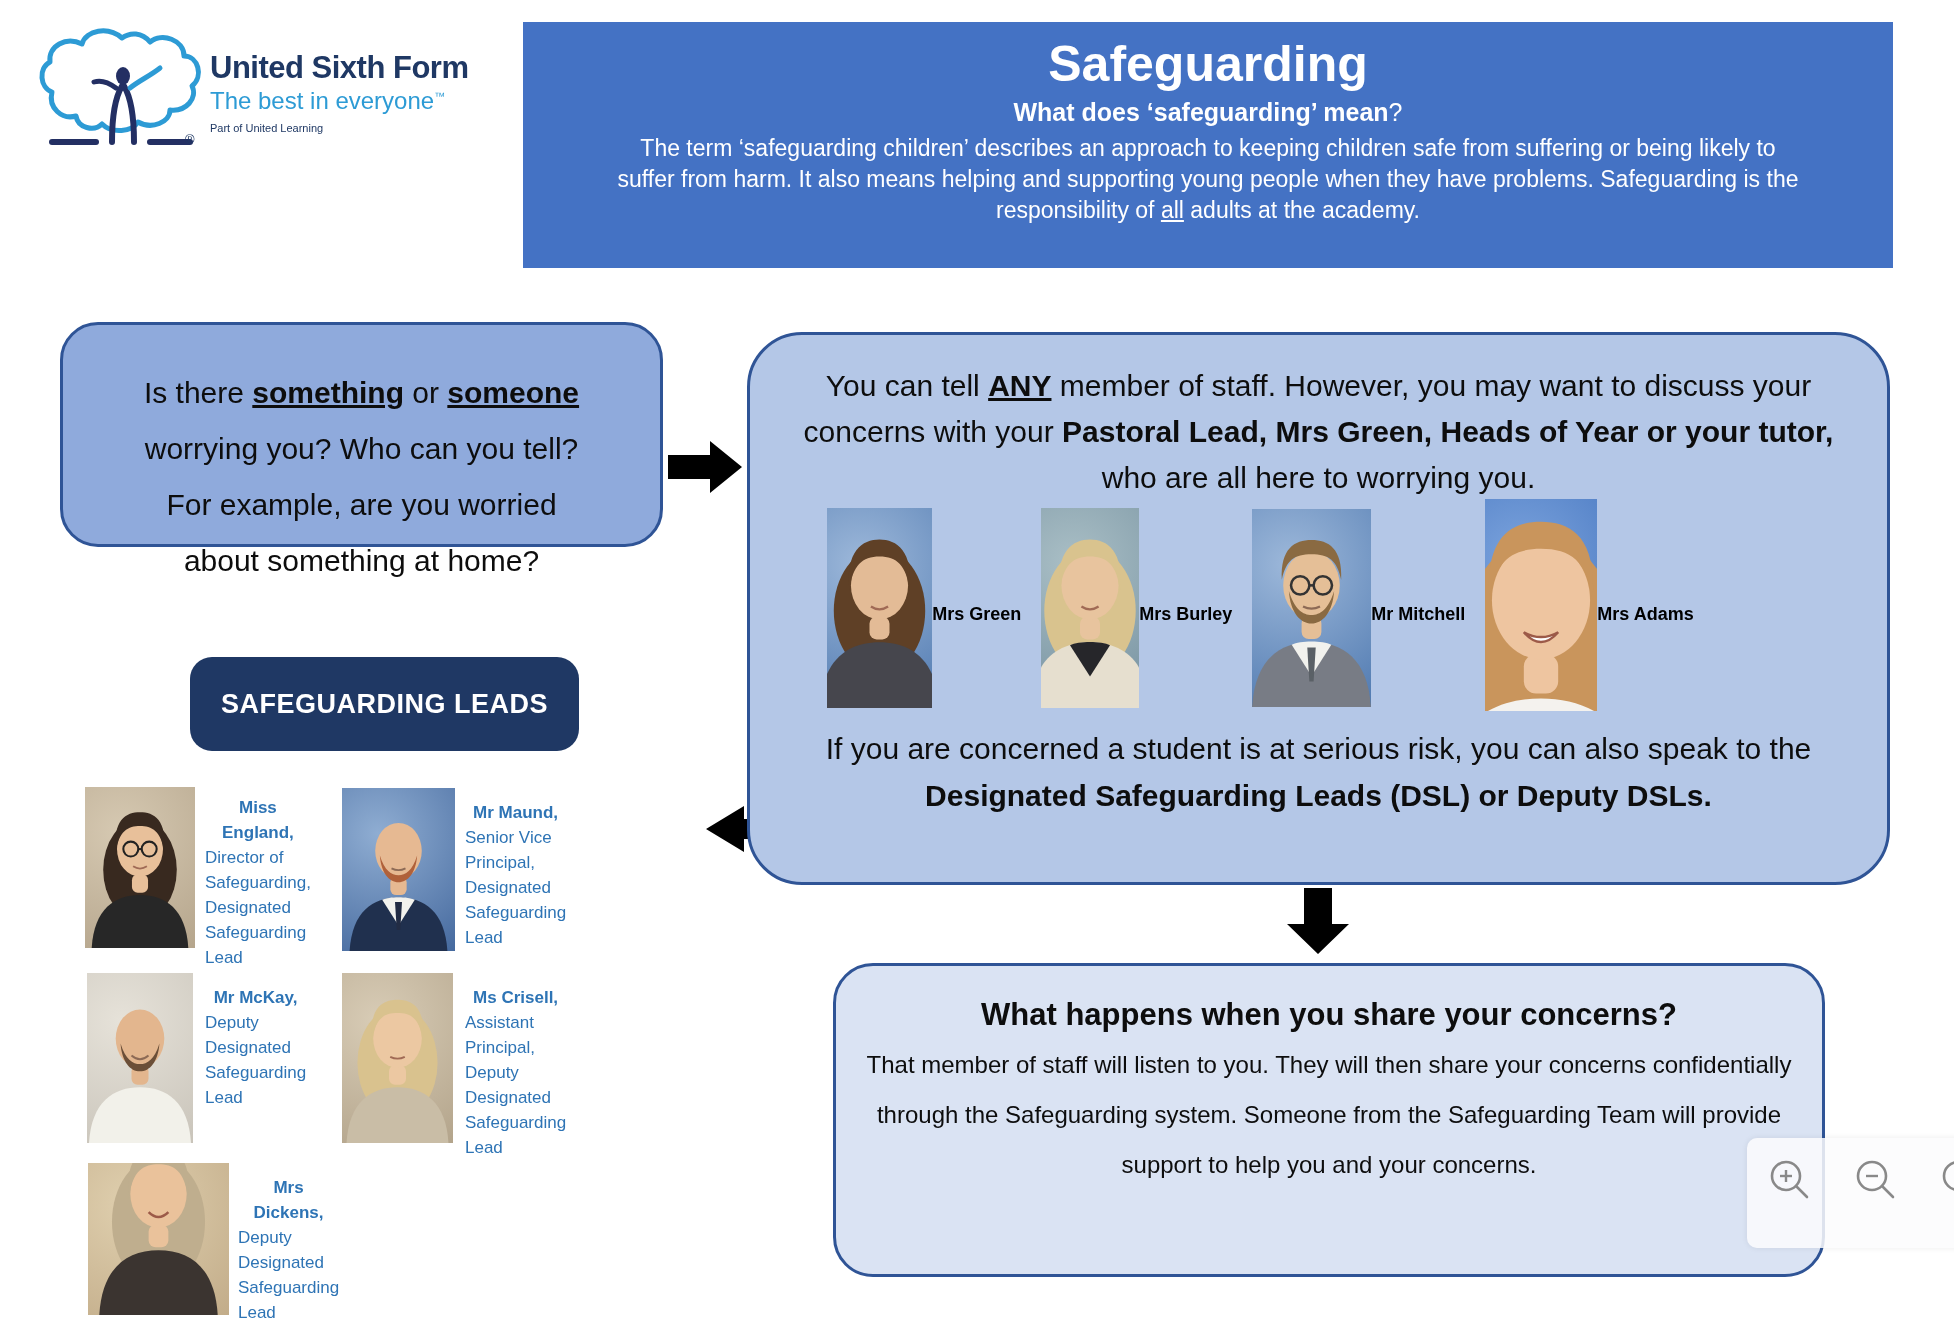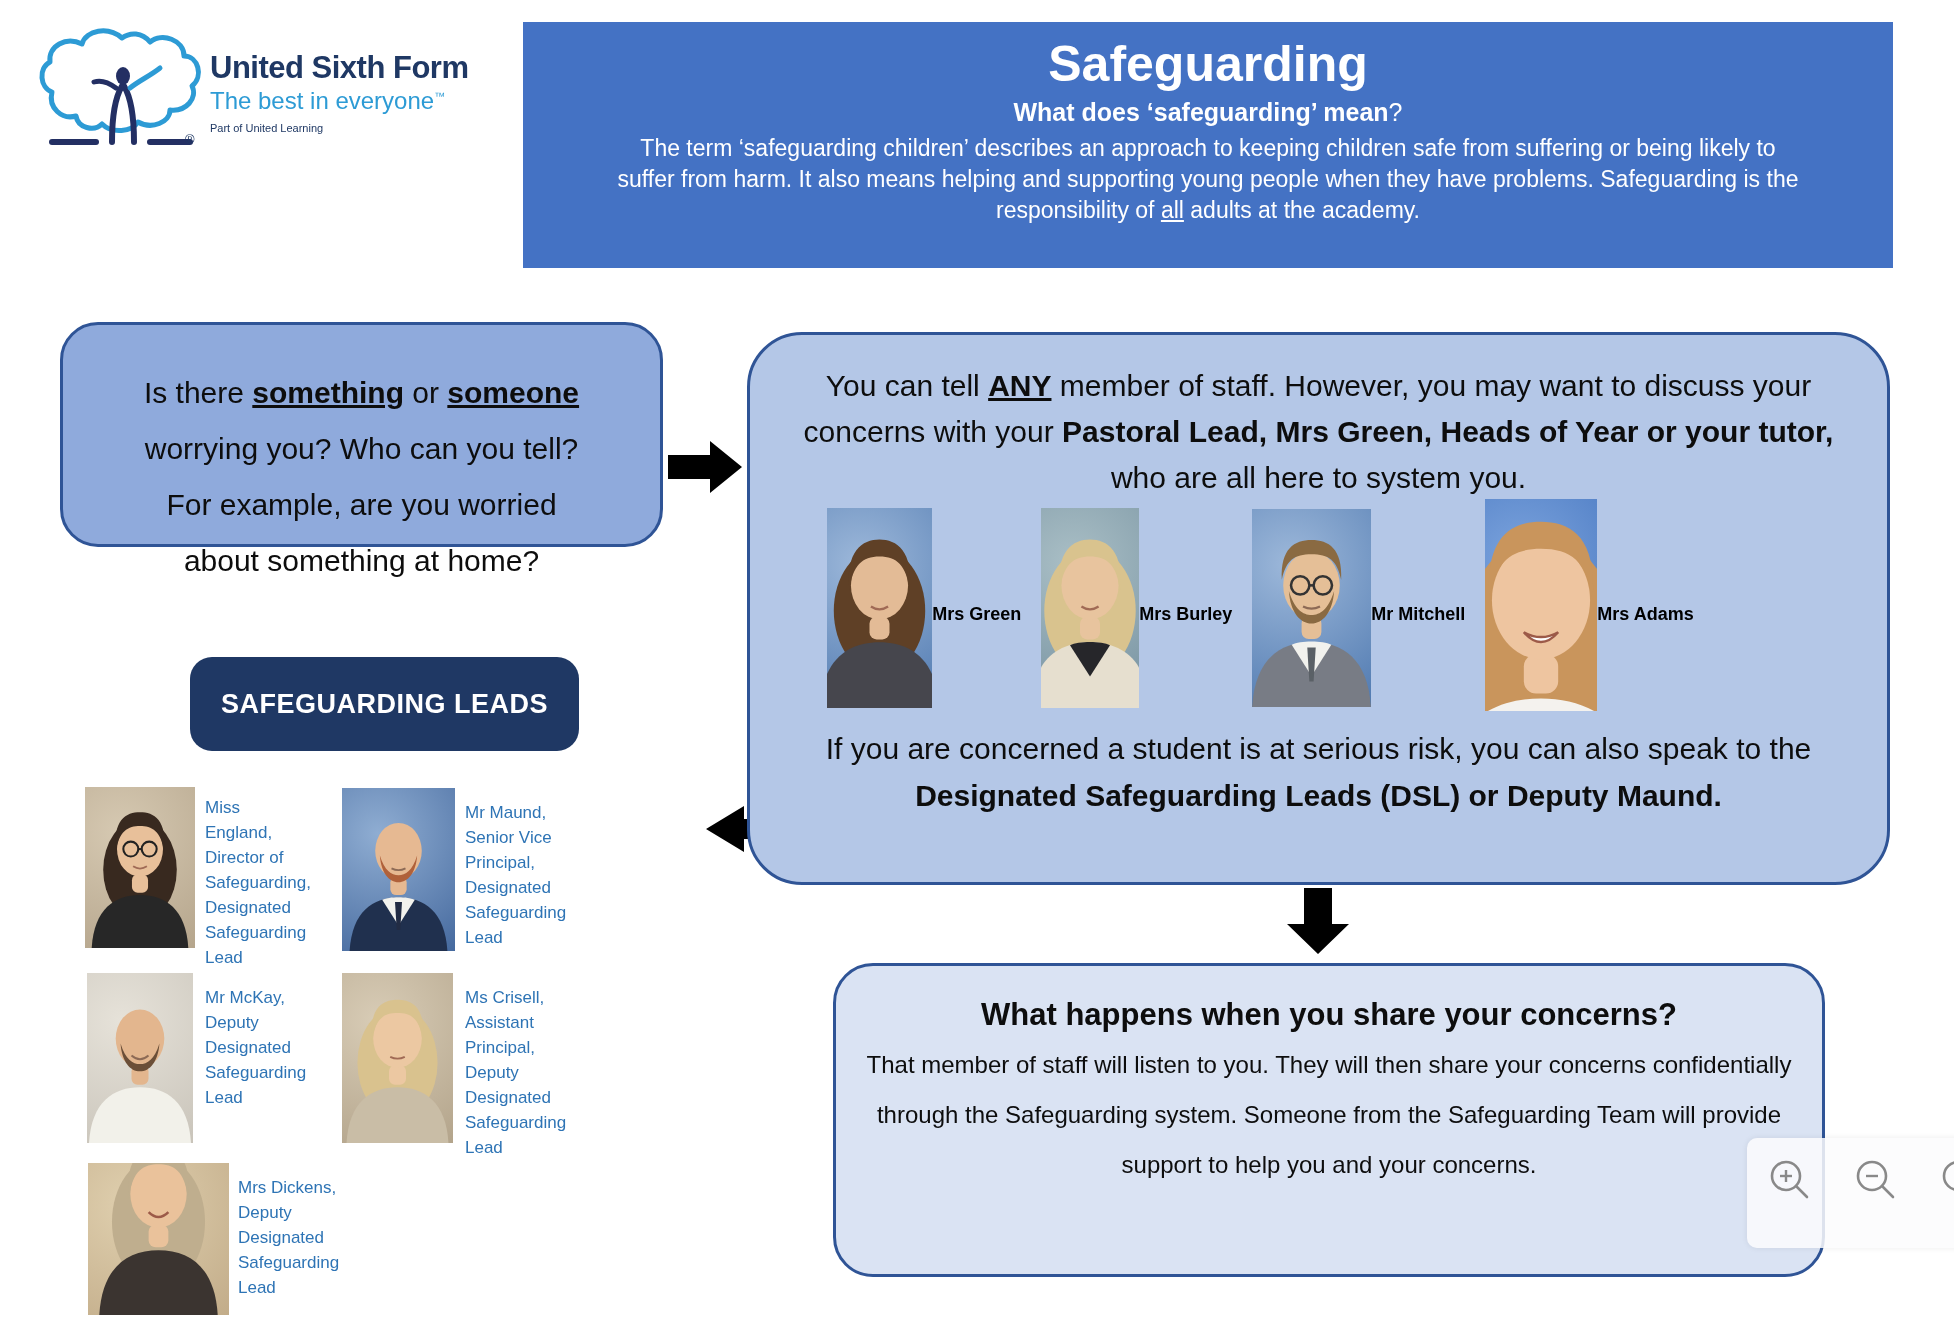--- a/index.html
+++ b/index.html
@@ -69,21 +69,21 @@
   .avatar.suit .tie{display:block;}
   .avatar.beard .beard{display:block;}
   .avatar.glasses .glasses{display:block;}
   .avatar.bald .hairF,.avatar.bald .hairB{display:none;}
   .avatar.short .hairB{display:none;}
   .avatar.closeup svg{transform:scale(1.62) translateY(7%);transform-origin:50% 42%;}
   
   .lead{position:absolute;margin:0;}
   .lead .avatar{position:absolute;left:0;top:0;}
   .lead-caption{position:absolute;font-size:17px;line-height:25px;color:#2E74B5;}
-  .lead-name{display:block;font-weight:normal;}
+  .lead-name{display:block;font-weight:bold;text-align:center;}
   .lead-caption.narrow{max-width:118px;}
   .lead-caption.wide{max-width:150px;}
   
   .zoom-toolbar{
     position:absolute;left:1747px;top:1138px;width:230px;height:110px;
     background:rgba(252,252,253,0.85);border-radius:10px;
     box-shadow:0 0 6px rgba(0,0,0,0.08);
   }
   .zoom-btn{
     position:absolute;top:16px;width:52px;height:52px;border:none;background:transparent;
@@ -143,21 +143,21 @@
         <polygon points="84,13 38,13 38,0 0,23 38,46 38,33 84,33" fill="#000"></polygon>
       </svg>
   </div>
   <div class="arrow" style="left:1287px;top:888px;width:62px;height:66px;">
     <svg width="62" height="66" viewBox="0 0 62 66">
         <polygon points="17,0 45,0 45,36 62,36 31,66 0,36 17,36" fill="#000"></polygon>
       </svg>
   </div>
 
   <div class="round-box right-box">
-    <p class="rb-top"><span>You can tell </span><span class="bu">ANY</span><span> member of staff. However, you may want to discuss your concerns with your </span><b>Pastoral Lead, Mrs Green, Heads of Year or your tutor,</b><span> who are all here to system you.</span></p>
+    <p class="rb-top"><span>You can tell </span><span class="bu">ANY</span><span> member of staff. However, you may want to discuss your concerns with your </span><b>Pastoral Lead, Mrs Green, Heads of Year or your tutor,</b><span> who are all here to worrying you.</span></p>
 
     <div class="photo-row">
       <figure class="photo-fig">
         <div class="avatar" style="width: 105px; height: 200px; --bg1: #4f79b0; --bg2: #9db8da; --skin: #e3bb96; --hair: #5f4026; --top: #46464d;">
           <svg viewBox="0 0 100 140" preserveAspectRatio="xMidYMax slice">
             <ellipse class="hairB" cx="50" cy="72" rx="32" ry="44" fill="var(--hair)"></ellipse>
             <path class="torso" d="M8 140 C10 106 28 94 50 94 C72 94 90 106 92 140 Z" fill="var(--top)"></path>
             <path class="shirt" d="M36 96 L50 118 L64 96 C58 93 42 93 36 96 Z" fill="var(--shirt,#f2f2f2)"></path>
             <path class="tie" d="M47 98 L53 98 L51.5 122 L48.5 122 Z" fill="#2a3350"></path>
             <rect class="neck" x="43" y="76" width="14" height="16" rx="5" fill="var(--skin)"></rect>
@@ -235,21 +235,21 @@
                 <circle cx="58" cy="54" r="6.5"></circle>
                 <path d="M48.5 54 L51.5 54"></path>
               </g>
             <path class="mouth" d="M43 67 Q50 75 57 67 Q50 71 43 67 Z" stroke="#9c5a48" stroke-width="1" fill="#fff"></path>
           </svg>
         </div>
         <figcaption class="photo-name">Mrs Adams</figcaption>
       </figure>
     </div>
 
-    <p class="rb-bottom"><span>If you are concerned a student is at serious risk, you can also speak to the </span><b>Designated Safeguarding Leads (DSL) or Deputy Maund.</b></p>
+    <p class="rb-bottom"><span>If you are concerned a student is at serious risk, you can also speak to the </span><b>Designated Safeguarding Leads (DSL) or Deputy DSLs.</b></p>
   </div>
 
   <div class="leads-pill">
     <span>SAFEGUARDING LEADS</span>
   </div>
 
   <figure class="lead" style="left:85px;top:787px;">
     <div class="avatar glasses" style="width: 110px; height: 161px; --bg1: #b5a58c; --bg2: #d6c9b2; --skin: #e8c09a; --hair: #38291f; --top: #272727;">
       <svg viewBox="0 0 100 140" preserveAspectRatio="xMidYMax slice">
         <ellipse class="hairB" cx="50" cy="72" rx="32" ry="44" fill="var(--hair)"></ellipse>

